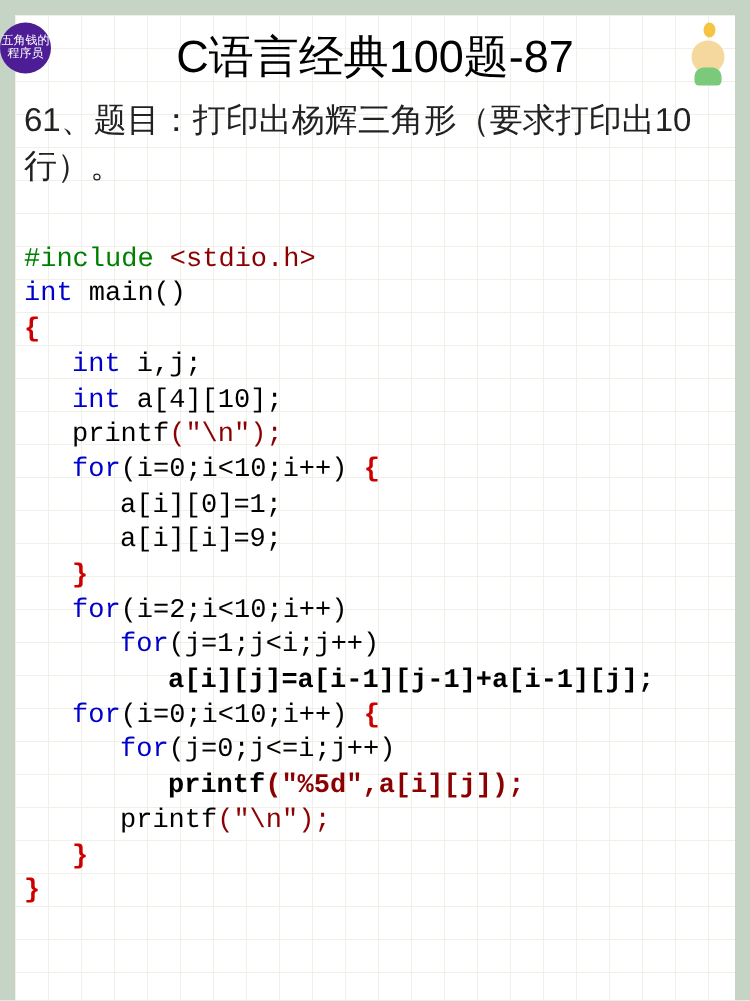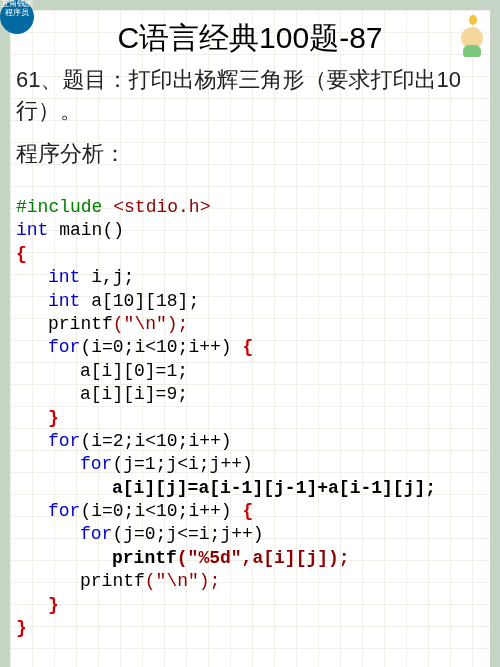--- a/index.html
+++ b/index.html
@@ -6,30 +6,30 @@
     body {
       width: 500px;
       height: 667px;
       background: #c5d4c5;
       font-family: "Microsoft YaHei", sans-serif;
       position: relative;
       overflow: hidden;
     }
     .badge {
       position: absolute;
-      top: 0;
+      top: 15px;
       left: 0;
       width: 34px;
       height: 34px;
-      background: #0369a1;
+      background: #4c1d95;
       border-radius: 50%;
       color: #fff;
       font-size: 8px;
       display: flex;
-      align-items: flex-start;
+      align-items: center;
       justify-content: center;
       text-align: center;
       line-height: 1.1;
       z-index: 10;
     }
     .decoration {
       position: absolute;
       top: 15px;
       right: 15px;
       width: 35px;
@@ -119,27 +119,26 @@
 
 <div class="decoration">
   <div class="balloon"></div>
   <div class="face"></div>
   <div class="shirt"></div>
 </div>
 
 <div class="paper">
   <div class="title">C语言经典100题-87</div>
   <div class="problem">61、题目：打印出杨辉三角形（要求打印出10行）。</div>
-  <div class="analysis-label">程序分析：</div>
   <div class="code">
 <span class="pp">#include</span><span class="inc"> &lt;stdio.h&gt;</span>
 <span class="kw">int</span><span> main()</span>
 <span class="br">{</span>
 <span class="ind1"><span class="kw">int</span><span> i,j;</span></span>
-<span class="ind1"><span class="kw">int</span><span> a[10][18];</span></span>
+<span class="ind1"><span class="kw">int</span><span> a[4][10];</span></span>
 <span class="ind1"><span>printf</span><span class="str">("\n");</span></span>
 <span class="ind1"><span class="kw">for</span><span>(i=0;i&lt;10;i++) </span><span class="br">{</span></span>
 <span class="ind2"><span>a[i][0]=1;</span></span>
 <span class="ind2"><span>a[i][i]=9;</span></span>
 <span class="ind1"><span class="br">}</span></span>
 <span class="ind1"><span class="kw">for</span><span>(i=2;i&lt;10;i++)</span></span>
 <span class="ind2"><span class="kw">for</span><span>(j=1;j&lt;i;j++)</span></span>
 <span class="ind3"><span>a[i][j]=a[i-1][j-1]+a[i-1][j];</span></span>
 <span class="ind1"><span class="kw">for</span><span>(i=0;i&lt;10;i++) </span><span class="br">{</span></span>
 <span class="ind2"><span class="kw">for</span><span>(j=0;j&lt;=i;j++)</span></span>

